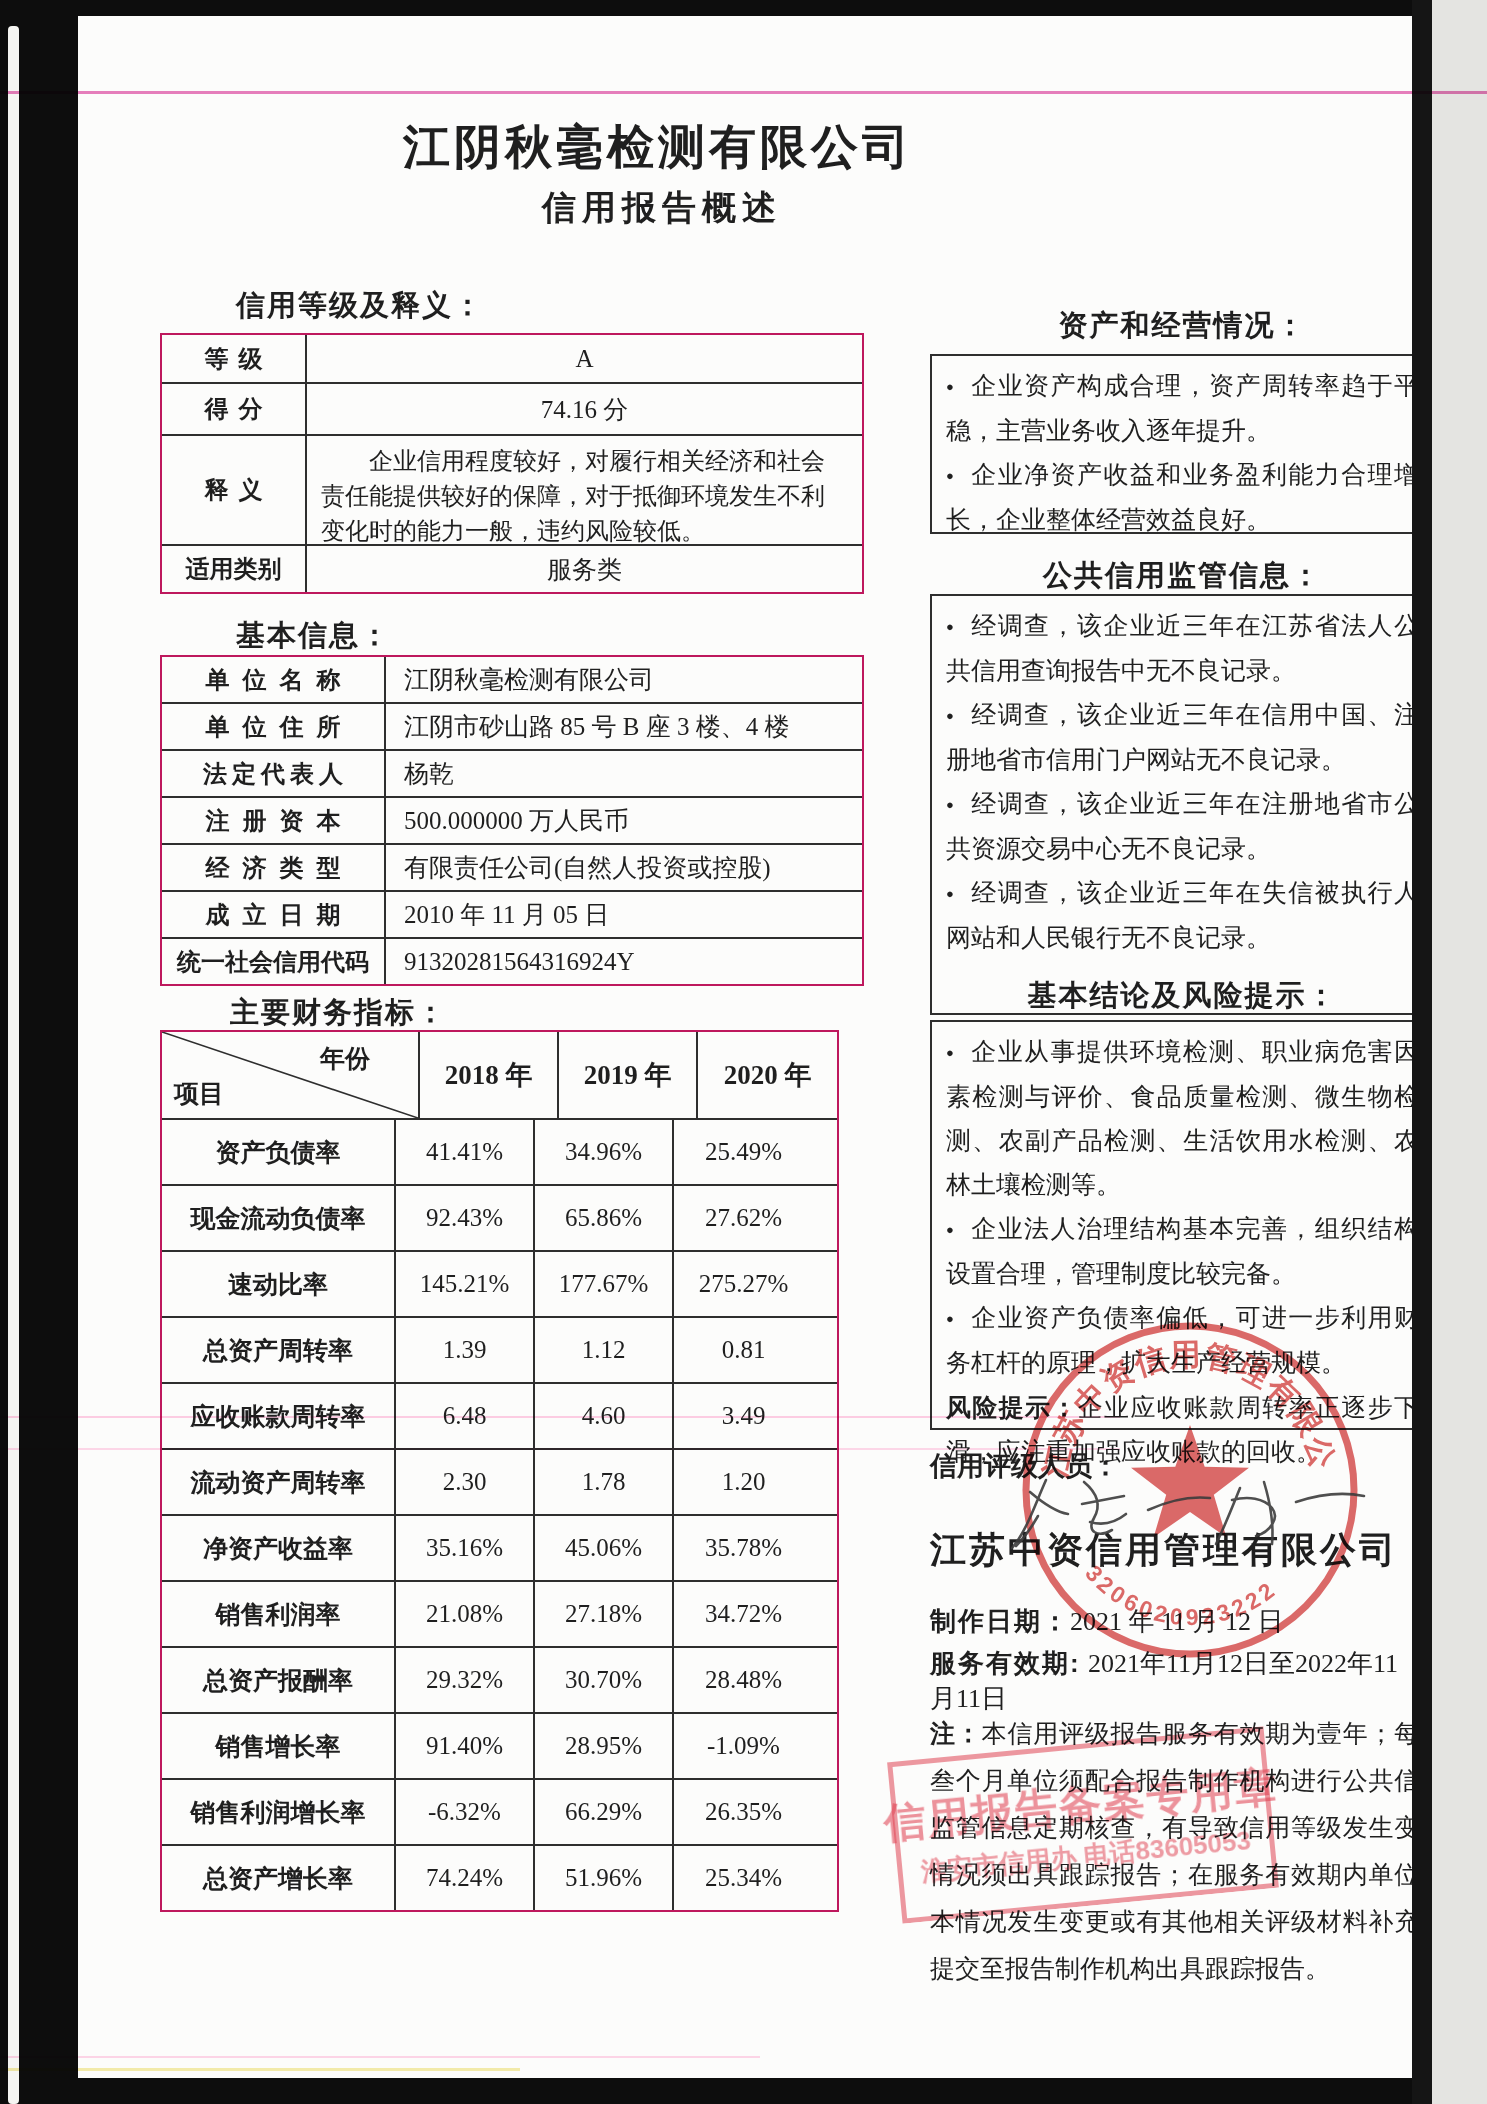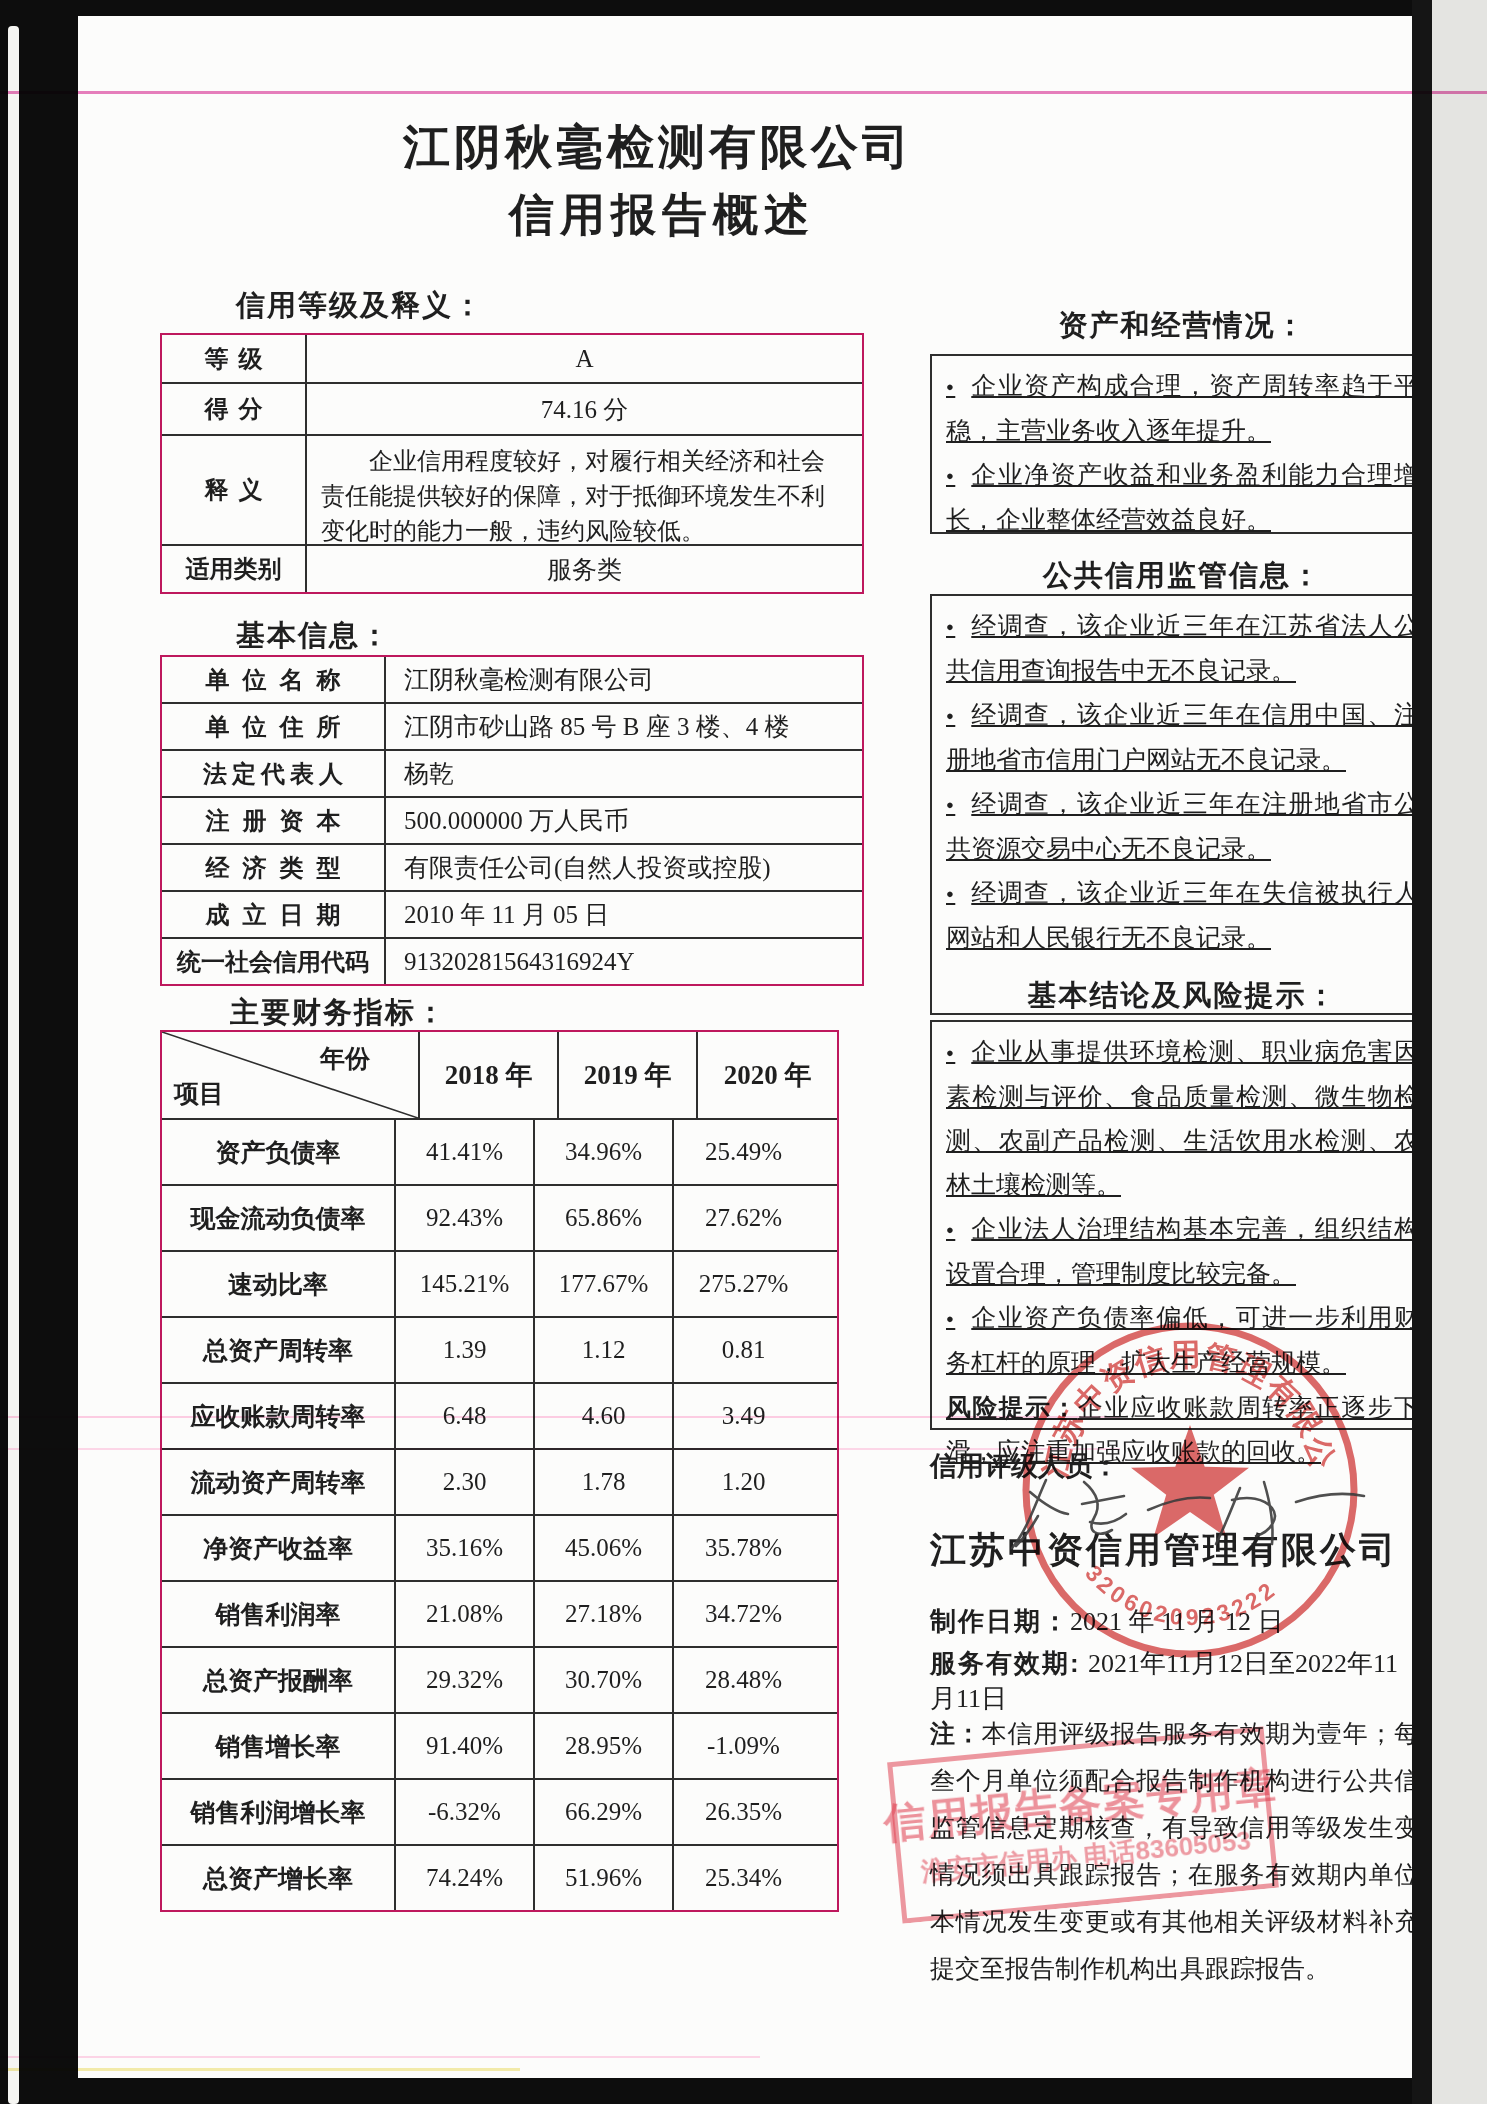--- a/index.html
+++ b/index.html
@@ -20,21 +20,21 @@
   .scanline{position:absolute;z-index:6;mix-blend-mode:multiply;}
   .magenta{left:0;top:91px;width:1487px;height:3px;background:rgba(216,41,146,.6);}
   .pink1{left:0;top:1416px;width:1120px;height:2px;background:rgba(255,130,190,.38);}
   .pink2{left:0;top:1448px;width:1120px;height:2px;background:rgba(255,130,190,.30);}
   .pink3{left:0;top:2056px;width:760px;height:2px;background:rgba(255,130,190,.32);}
   .yellow1{left:0;top:2068px;width:520px;height:3px;background:rgba(235,220,90,.5);}
 
   
   .title{position:absolute;left:0;top:100px;width:1160px;text-align:center;z-index:3;}
   .title .l1{font-size:47px;font-weight:bold;letter-spacing:4px;}
-  .title .l2{font-size:45px;font-weight:bold;letter-spacing:6px;margin-top:6px;margin-left:8px;}
+  .title .l2{font-size:34px;font-weight:bold;letter-spacing:6px;margin-top:6px;margin-left:8px;}
 
   
   .h{position:absolute;font-size:29px;font-weight:bold;letter-spacing:2px;z-index:3;}
 
   
   .tbl{position:absolute;border:2px solid #be185d;background:transparent;z-index:3;}
   .trow{display:flex;border-top:2px solid #2e2e2e;}
   .trow:first-child{border-top:none;}
   .tc{box-sizing:border-box;}
   .lab{display:flex;align-items:center;justify-content:center;font-weight:bold;font-size:24px;border-right:2px solid #2e2e2e;}
@@ -61,21 +61,21 @@
   .t3 .yearhead{font-family:"Liberation Serif", serif;font-weight:bold;font-size:27px;}
   .t3 .flab{display:flex;align-items:center;justify-content:center;font-weight:bold;font-size:25px;width:234px;border-right:2px solid #2e2e2e;}
   .t3 .fval{font-family:"Liberation Serif", serif;font-size:25px;}
   .diag{position:absolute;left:0;top:0;width:100%;height:100%;}
   .cornA{position:absolute;right:48px;top:10px;font-weight:bold;font-size:25px;}
   .cornB{position:absolute;left:12px;bottom:8px;font-weight:bold;font-size:25px;}
 
   
   .rh{position:absolute;width:505px;text-align:center;font-size:29px;font-weight:bold;letter-spacing:2px;z-index:3;}
   .box{position:absolute;left:852px;width:505px;border:2px solid #2e2e2e;box-sizing:border-box;
-       padding:8px 14px 6px 14px;z-index:3;text-decoration:underline;}
+       padding:8px 14px 6px 14px;z-index:3;}
   .box p{margin:0;font-family:"Liberation Serif", serif;font-size:25px;line-height:44px;text-align:justify;}
   .bullet::before{content:"●";font-size:13px;vertical-align:3px;margin-right:16px;}
   .blab{font-family:"Liberation Sans", sans-serif;font-weight:bold;font-size:25px;}
 
   .rater{position:absolute;left:852px;top:1432px;font-size:27px;font-weight:bold;z-index:3;}
   .company{position:absolute;left:852px;top:1510px;font-size:36px;font-weight:bold;letter-spacing:3px;z-index:3;}
   .dateline{position:absolute;left:852px;z-index:3;font-size:26px;}
   .dateline b{font-weight:bold;letter-spacing:2px;}
   .dateline span{font-family:"Liberation Serif", serif;}
   .noteblk{position:absolute;left:852px;top:1694px;width:515px;z-index:3;}

